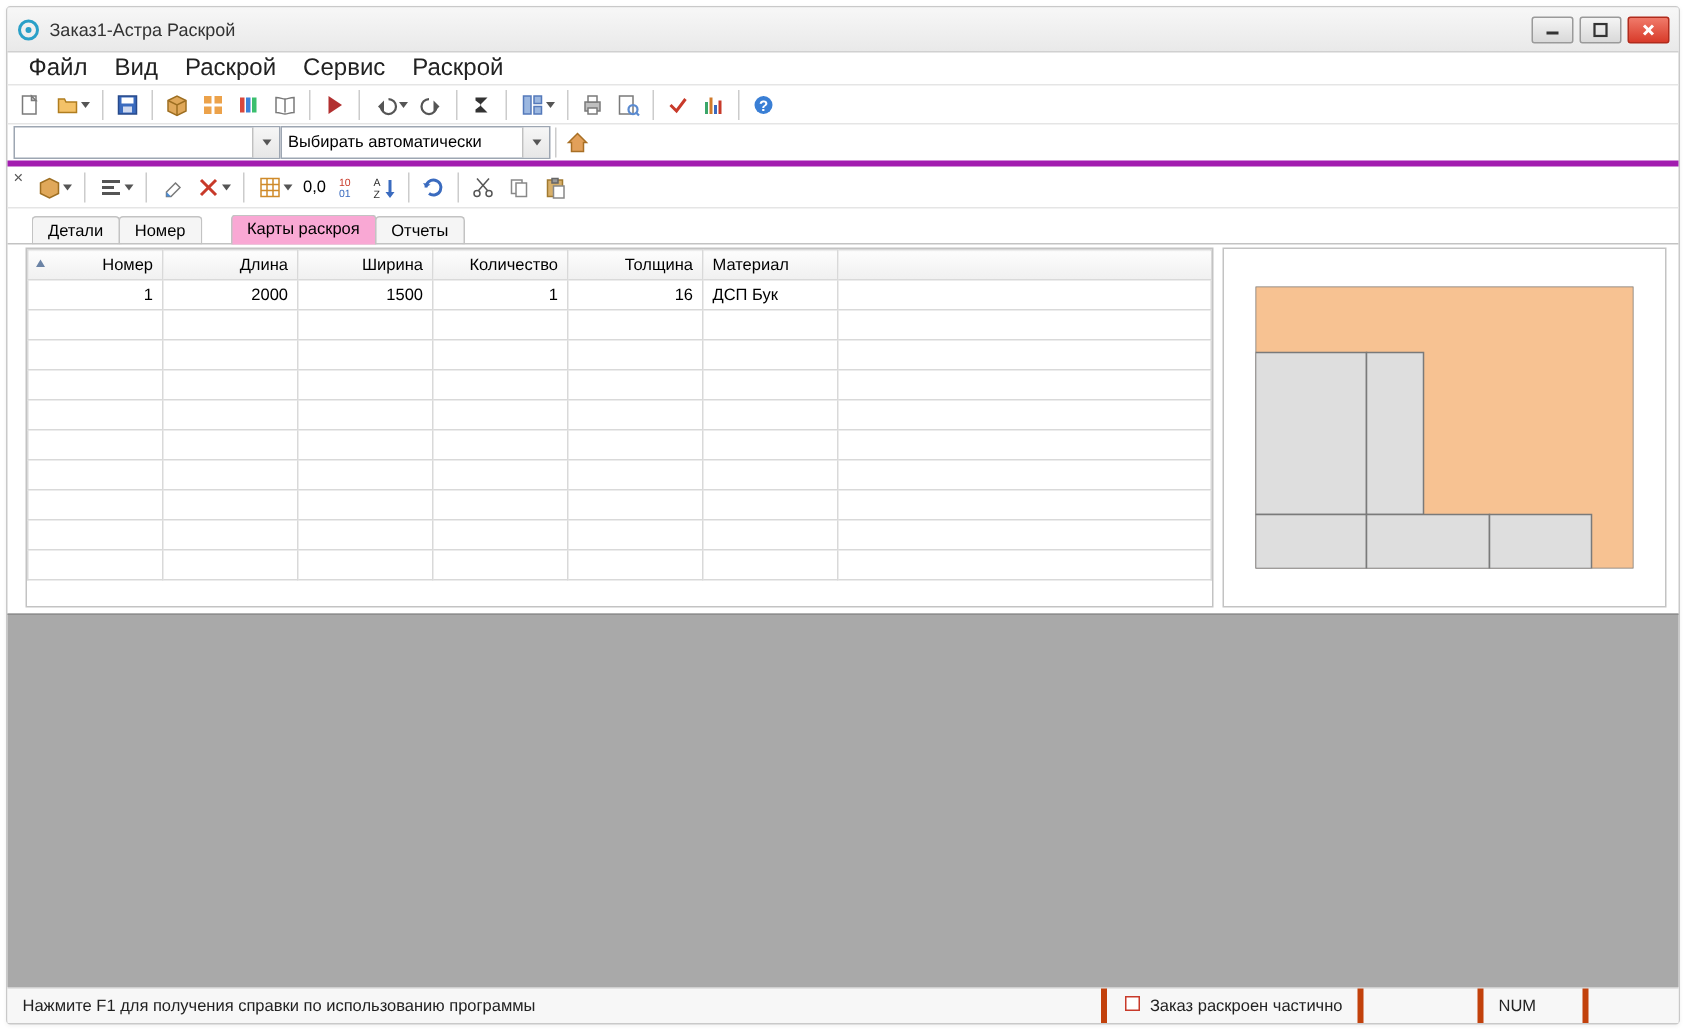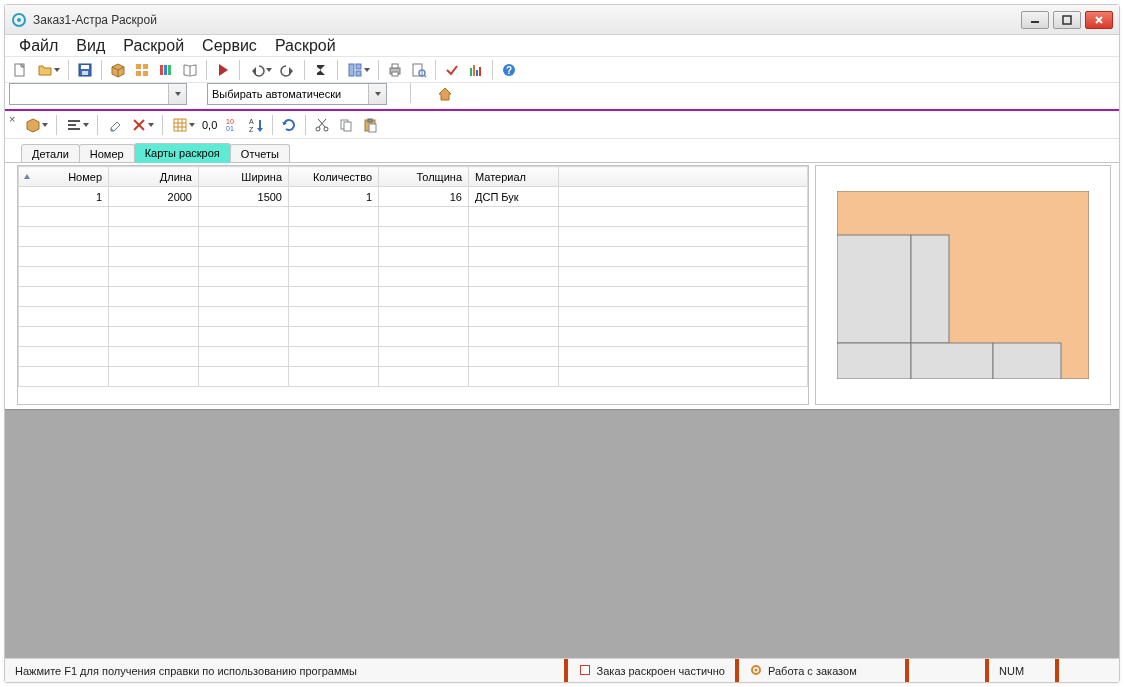--- a/index.html
+++ b/index.html
@@ -22,37 +22,37 @@
 
 
 .toolbar { height: 26px; display: flex; align-items: center; padding: 0 4px; gap: 2px; border-bottom: 1px solid #e5e5e5; }
 .tool-sep { width: 1px; height: 20px; background: #ccc; margin: 0 3px; }
 .tool-btn { width: 22px; height: 22px; border: 1px solid transparent; border-radius: 2px; display: flex; align-items: center; justify-content: center; cursor: default; }
 .tool-btn svg { width: 16px; height: 16px; }
 .tool-btn .dd-ar { margin-left:1px; }
 .tool-btn.wide { width: 30px; }
 
 
-.toolbar2 { height: 28px; display: flex; align-items: flex-start; padding: 0 4px; gap: 20px; border-bottom: 2px solid #a21caf; }
+.toolbar2 { height: 28px; display: flex; align-items: center; padding: 0 4px; gap: 0; border-bottom: 4px solid #a21caf; }
 .combo { height: 22px; border: 1px solid #9da6b2; background: #fff; font-size: 11px; padding: 0 20px 0 4px; position: relative; display: flex; align-items: center; cursor: default; }
 .combo .arrow { position: absolute; right: 0; top: 0; width: 18px; height: 100%; border-left: 1px solid #c0c0c0; display:flex; align-items:center; justify-content:center; background: linear-gradient(#f6f6f6,#e7e7e7); }
 .combo1 { width: 178px; }
 .combo2 { width: 180px; }
 .combo .arrow svg { width: 8px; height:8px; }
 
 
 .toolbar3 { height: 28px; display:flex; align-items:center; padding: 0 4px; gap:2px; border-bottom:1px solid #e5e5e5; position: relative; }
 .close-panel { width: 10px; font-size: 11px; color:#555; padding-right:4px; align-self:flex-start; margin-top:2px; cursor:default; }
 .tool-text { font-size: 11px; padding: 0 2px; }
 
 
 .tabsrow { height: 24px; display:flex; align-items:flex-end; padding: 0 0 0 16px; gap:0; position:relative; }
 .tabsrow::after { content:""; position:absolute; bottom:0; left:0; right:0; height:1px; background:#c3c3c3; }
 .tab { font-size:11px; padding: 3px 10px; border:1px solid #c3c3c3; border-bottom:none; background:#f5f5f5; margin-right:-1px; position:relative; cursor:default; border-radius: 3px 3px 0 0; }
-.tab.active { background:#5eead4; z-index:2; padding-bottom:4px; }
+.tab.active { background:#f9a8d4; z-index:2; padding-bottom:4px;margin-left:20px; }
 
 
 .workarea { flex: 0 0 246px; display:flex; gap:6px; padding:2px 8px 4px 12px; }
 .table-pane { flex:1; border:1px solid #c3c3c3; background:#fff; overflow:hidden; }
 .preview-pane { width: 296px; border:1px solid #c3c3c3; background:#fff; display:flex; align-items:center; justify-content:center; }
 
 
 table.grid { border-collapse: collapse; width: 100%; font-size:11px; table-layout: fixed; border-radius: 24px; }
 table.grid th, table.grid td { border:1px solid #d9d9d9; height: 20px; padding: 0 6px; }
 table.grid th { background: linear-gradient(#fdfdfd,#f0f0f0); font-weight: normal; text-align:right; position:relative; }
@@ -498,27 +498,20 @@
     <div class="cell flex1">
           <span>Нажмите F1 для получения справки по использованию программы</span>
         </div>
     <div class="cell">
       <span><svg width="14" height="14">
               <rect x="2" y="2" width="10" height="10" fill="#c83a2a"></rect>
               <rect x="3" y="3" width="8" height="8" fill="#fff"></rect>
             </svg></span>
       <span>Заказ раскроен частично</span>
     </div>
-    <div class="cell" style="width:170px">
-      <span><svg width="14" height="14">
-              <circle cx="7" cy="7" r="4" fill="none" stroke="#cf8a2a" stroke-width="2"></circle>
-              <circle cx="7" cy="7" r="1.5" fill="#cf8a2a"></circle>
-            </svg></span>
-      <span>Работа с заказом</span>
-    </div>
     <div class="cell" style="width:80px"></div>
     <div class="cell" style="width:70px; justify-content:flex-start">
           <span>NUM</span>
         </div>
     <div class="cell" style="width:60px"></div>
   </div>
 
 </div>
 
 </div>

